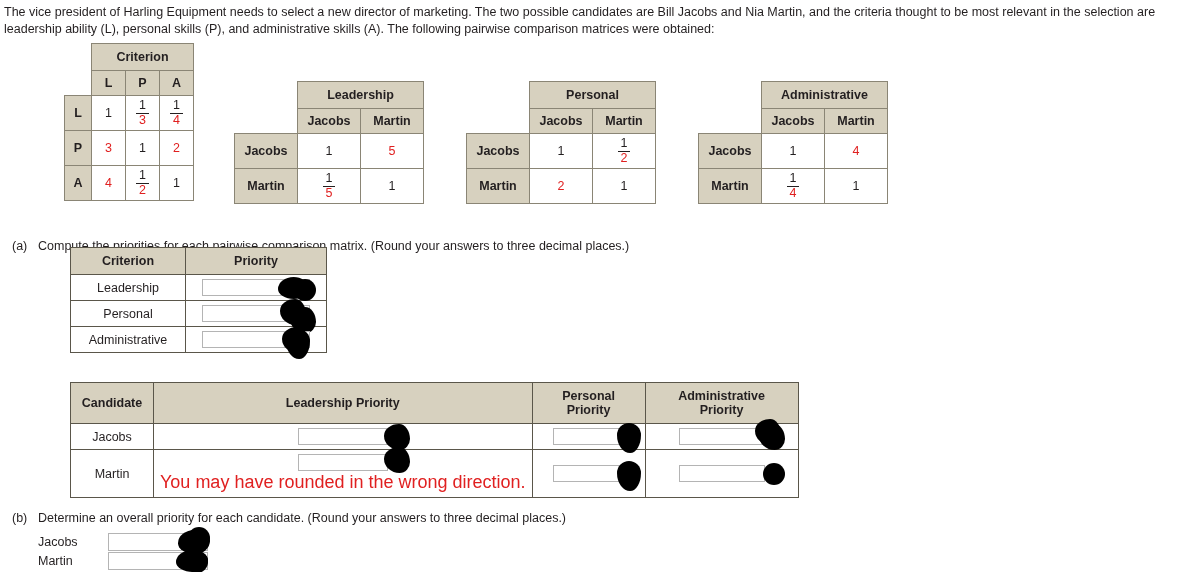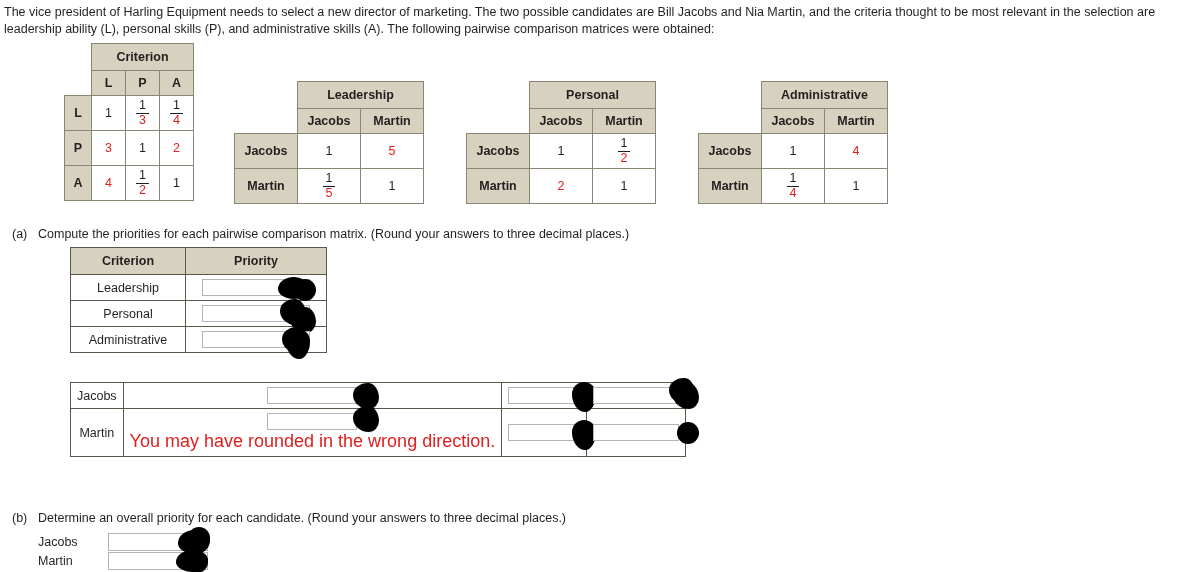--- a/index.html
+++ b/index.html
@@ -307,21 +307,21 @@
       <span class="frac">
         <span class="top">1</span>
         <span class="bot">4</span>
       </span>
     </td>
     <td class="cell num">1</td>
   </tr>
 </tbody>
   </table>
 
-<div class="qline" style="left:12px; top:227px;">
+<div class="qline" style="left:12px; top:239px;">
   <span class="qlabel">(a)</span><span>Compute the priorities for each pairwise comparison matrix. (Round your answers to three decimal places.)</span>
 </div>
 
 <table class="anstable" id="priority-table" style="left:70px; top:247px;">
   <tbody>
       <tr>
     <th style="width:94px;">Criterion</th>
     <th style="width:120px;">Priority</th>
   </tr>
   <tr>
@@ -352,20 +352,26 @@
         <span class="blob b2" style="left:80px; top:-4px;"></span>
         <span class="blob b3" style="left:84px; top:-2px;"></span>
       </span>
     </td>
   </tr>
 </tbody>
   </table>
 
 <table class="anstable" id="candidate-table" style="left:70px; top:382px;">
   <tbody>
+      <tr>
+    <th style="width:62px;">Candidate</th>
+    <th style="width:190px;">Leadership Priority</th>
+    <th style="width:92px;">Personal Priority</th>
+    <th style="width:132px;">Administrative Priority</th>
+  </tr>
   <tr>
     <td>Jacobs</td>
     <td>
       <span class="field-wrap">
         <input class="ibox" style="width: 90px;" type="text" value="">
         <span class="blob b2" style="left:86px; top:-4px;"></span>
       </span>
     </td>
     <td>
       <span class="field-wrap">

